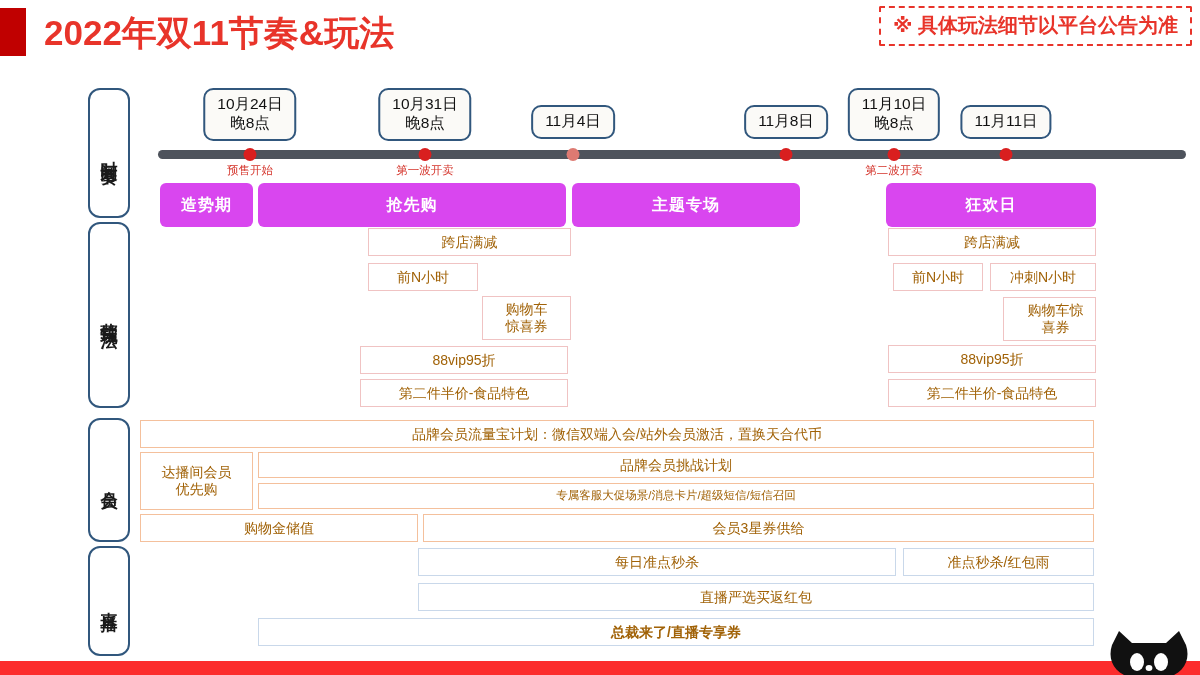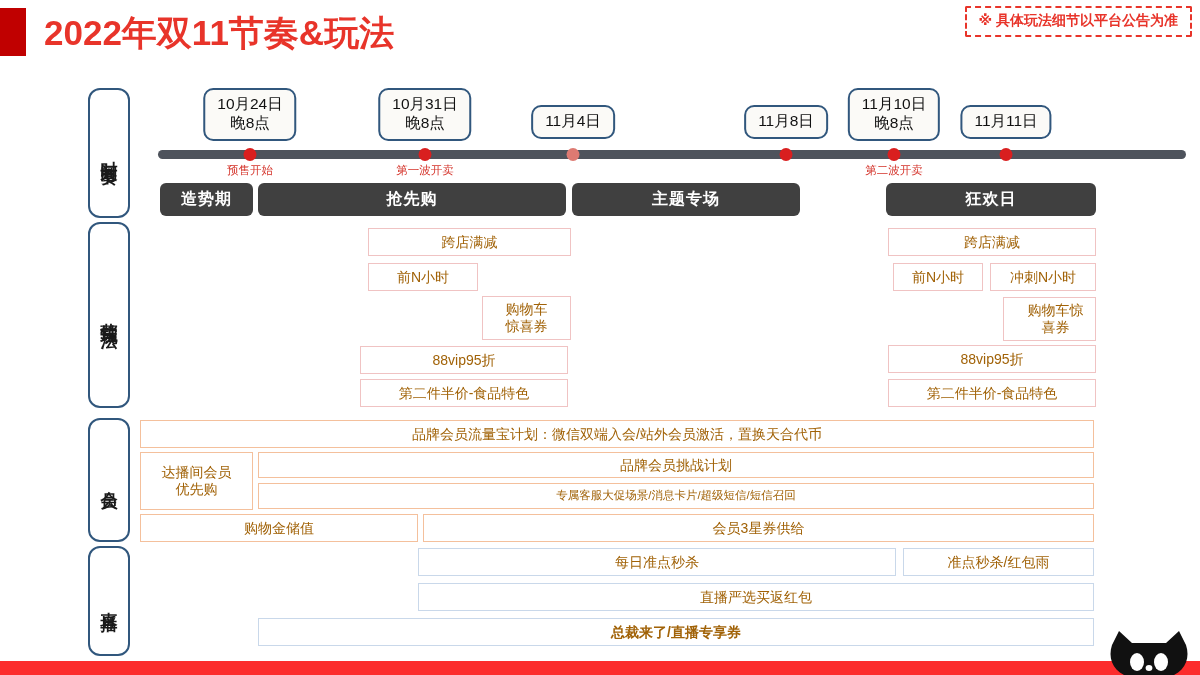--- a/index.html
+++ b/index.html
@@ -18,21 +18,21 @@
   }
   .page-title {
     position: absolute; left: 44px; top: 10px;
     font-size: 35px; font-weight: bold; color: #e8342a;
     letter-spacing: 0px; white-space: nowrap;
   }
   .notice-badge {
     position: absolute; right: 8px; top: 6px;
     border: 2px dashed #e8342a;
     padding: 4px 12px 5px 12px;
-    color: #e8342a; font-size: 14px; font-weight: bold;
+    color: #e8342a; font-size: 20px; font-weight: bold;
     white-space: nowrap; border-radius: 2px;
   }
 
   
   .vlabel {
     position: absolute; left: 88px;
     width: 42px;
     border: 2px solid #31577d;
     border-radius: 12px;
     background: #fff;
@@ -66,22 +66,22 @@
     padding: 5px 12px 6px 12px; line-height: 1.22;
     white-space: nowrap;
   }
   .tl-note {
     position: absolute; transform: translateX(-50%);
     top: 163px; font-size: 11.5px; color: #d4332a; white-space: nowrap;
   }
 
   
   .phase {
-    position: absolute; top: 183px; height: 33px;
-    background: #404040; border-radius: 6px;
+    position: absolute; top: 183px; height: 44px;
+    background: #d946ef; border-radius: 6px;
     color: #fff; font-size: 16px; font-weight: bold;
     display: flex; align-items: center; justify-content: center;
     letter-spacing: 1px;
   }
 
   
   .box {
     position: absolute;
     display: flex; align-items: center; justify-content: center;
     text-align: center; background: #fff;

